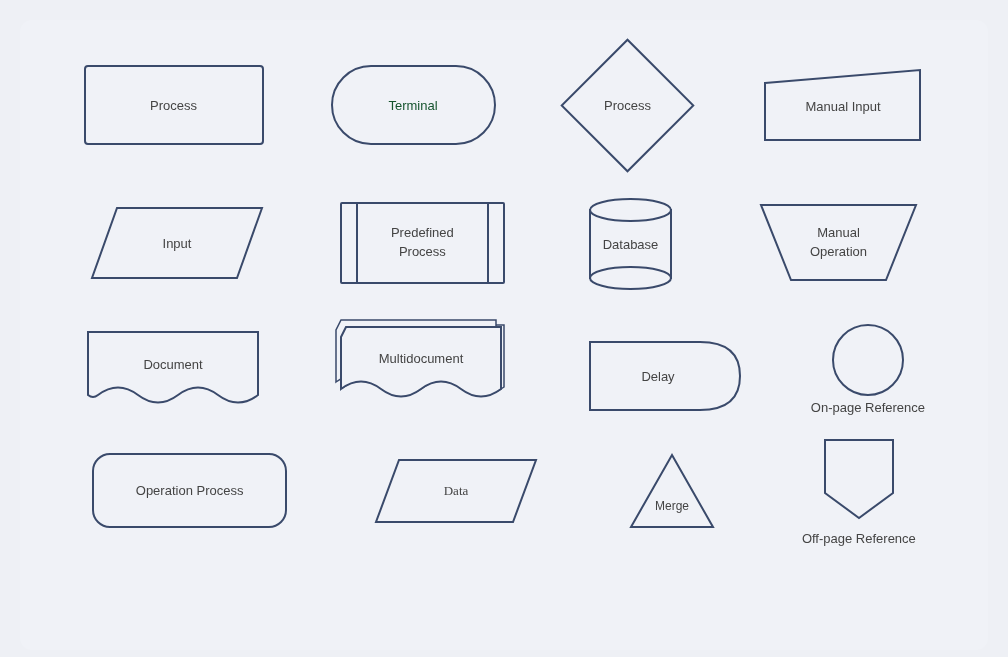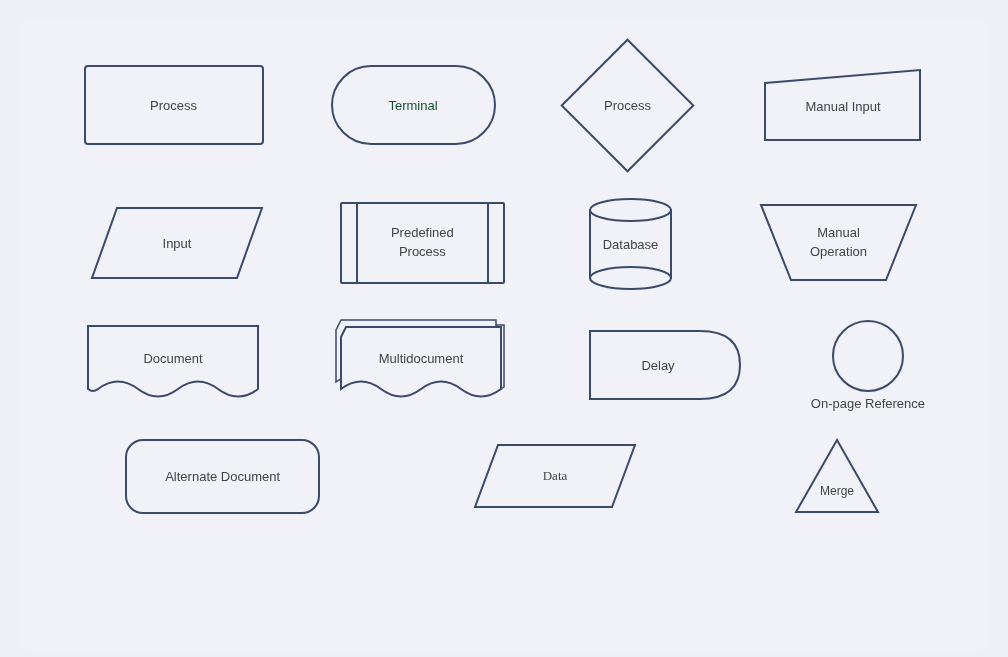--- a/index.html
+++ b/index.html
@@ -89,21 +89,21 @@
 
     <div style="display:flex;flex-direction:column;align-items:center;">
       <svg width="165" height="85" viewBox="0 0 165 85">
         <polygon points="5,5 160,5 130,80 35,80" fill="none" stroke="#3a4a6b" stroke-width="2"></polygon>
         <text x="82.5" y="37" text-anchor="middle" font-size="13" fill="#444">Manual</text>
         <text x="82.5" y="56" text-anchor="middle" font-size="13" fill="#444">Operation</text>
       </svg>
     </div>
   </div>
 
-  <div style="display: flex; justify-content: space-around; align-items: center; margin-bottom: 20px;">
+  <div style="display: flex; justify-content: space-around; align-items: flex-end; margin-bottom: 20px;">
 
     <div style="display:flex;flex-direction:column;align-items:center;">
       <svg width="180" height="88" viewBox="0 0 180 88">
         <path d="M5,5 L175,5 L175,68 Q155,83 135,68 Q115,53 95,68 Q75,83 55,68 Q35,53 15,68 Q10,72 5,68 Z" fill="none" stroke="#3a4a6b" stroke-width="2"></path>
         <text x="90" y="42" text-anchor="middle" font-size="13" fill="#444">Document</text>
       </svg>
     </div>
 
     <div style="display:flex;flex-direction:column;align-items:center;">
       <svg width="185" height="100" viewBox="0 0 185 100">
@@ -127,21 +127,21 @@
     <div style="display:flex;flex-direction:column;align-items:center;gap:4px;">
       <div style="width:72px;height:72px;border:2px solid #3a4a6b;border-radius:50%;"></div>
       <span style="font-size:13px;color:#444;text-align:center;">On-page Reference</span>
     </div>
   </div>
 
   <div style="display: flex; justify-content: space-around; align-items: center;">
 
     <div style="display:flex;flex-direction:column;align-items:center;">
       <div style="width:195px;height:75px;border:2px solid #3a4a6b;border-radius:18px;display:flex;align-items:center;justify-content:center;">
-        <span style="font-size:13px;color:#444;">Alternate Document</span>
+        <span style="font-size:13px;color:#444;">Operation Process</span>
       </div>
     </div>
 
     <div style="display:flex;flex-direction:column;align-items:center;font-family:Liberation Serif, serif;">
       <svg width="170" height="72" viewBox="0 0 170 72">
         <polygon points="28,5 165,5 142,67 5,67" fill="none" stroke="#3a4a6b" stroke-width="2"></polygon>
         <text x="85" y="40" text-anchor="middle" font-size="13" fill="#444">Data</text>
       </svg>
     </div>
 
@@ -149,15 +149,21 @@
 
       <div style="display:flex;flex-direction:column;align-items:center;">
         <svg width="92" height="82" viewBox="0 0 92 82">
           <polygon points="46,5 87,77 5,77" fill="none" stroke="#3a4a6b" stroke-width="2"></polygon>
           <text x="46" y="60" text-anchor="middle" font-size="12" fill="#444">Merge</text>
         </svg>
       </div>
 
     </div>
 
+    <div style="display:flex;flex-direction:column;align-items:center;gap:8px;">
+      <svg width="78" height="88" viewBox="0 0 78 88">
+        <polygon points="5,5 73,5 73,58 39,83 5,58" fill="none" stroke="#3a4a6b" stroke-width="2"></polygon>
+      </svg>
+      <span style="font-size:13px;color:#444;text-align:center;">Off-page Reference</span>
+    </div>
   </div>
 
 </div>
 
 </body></html>

